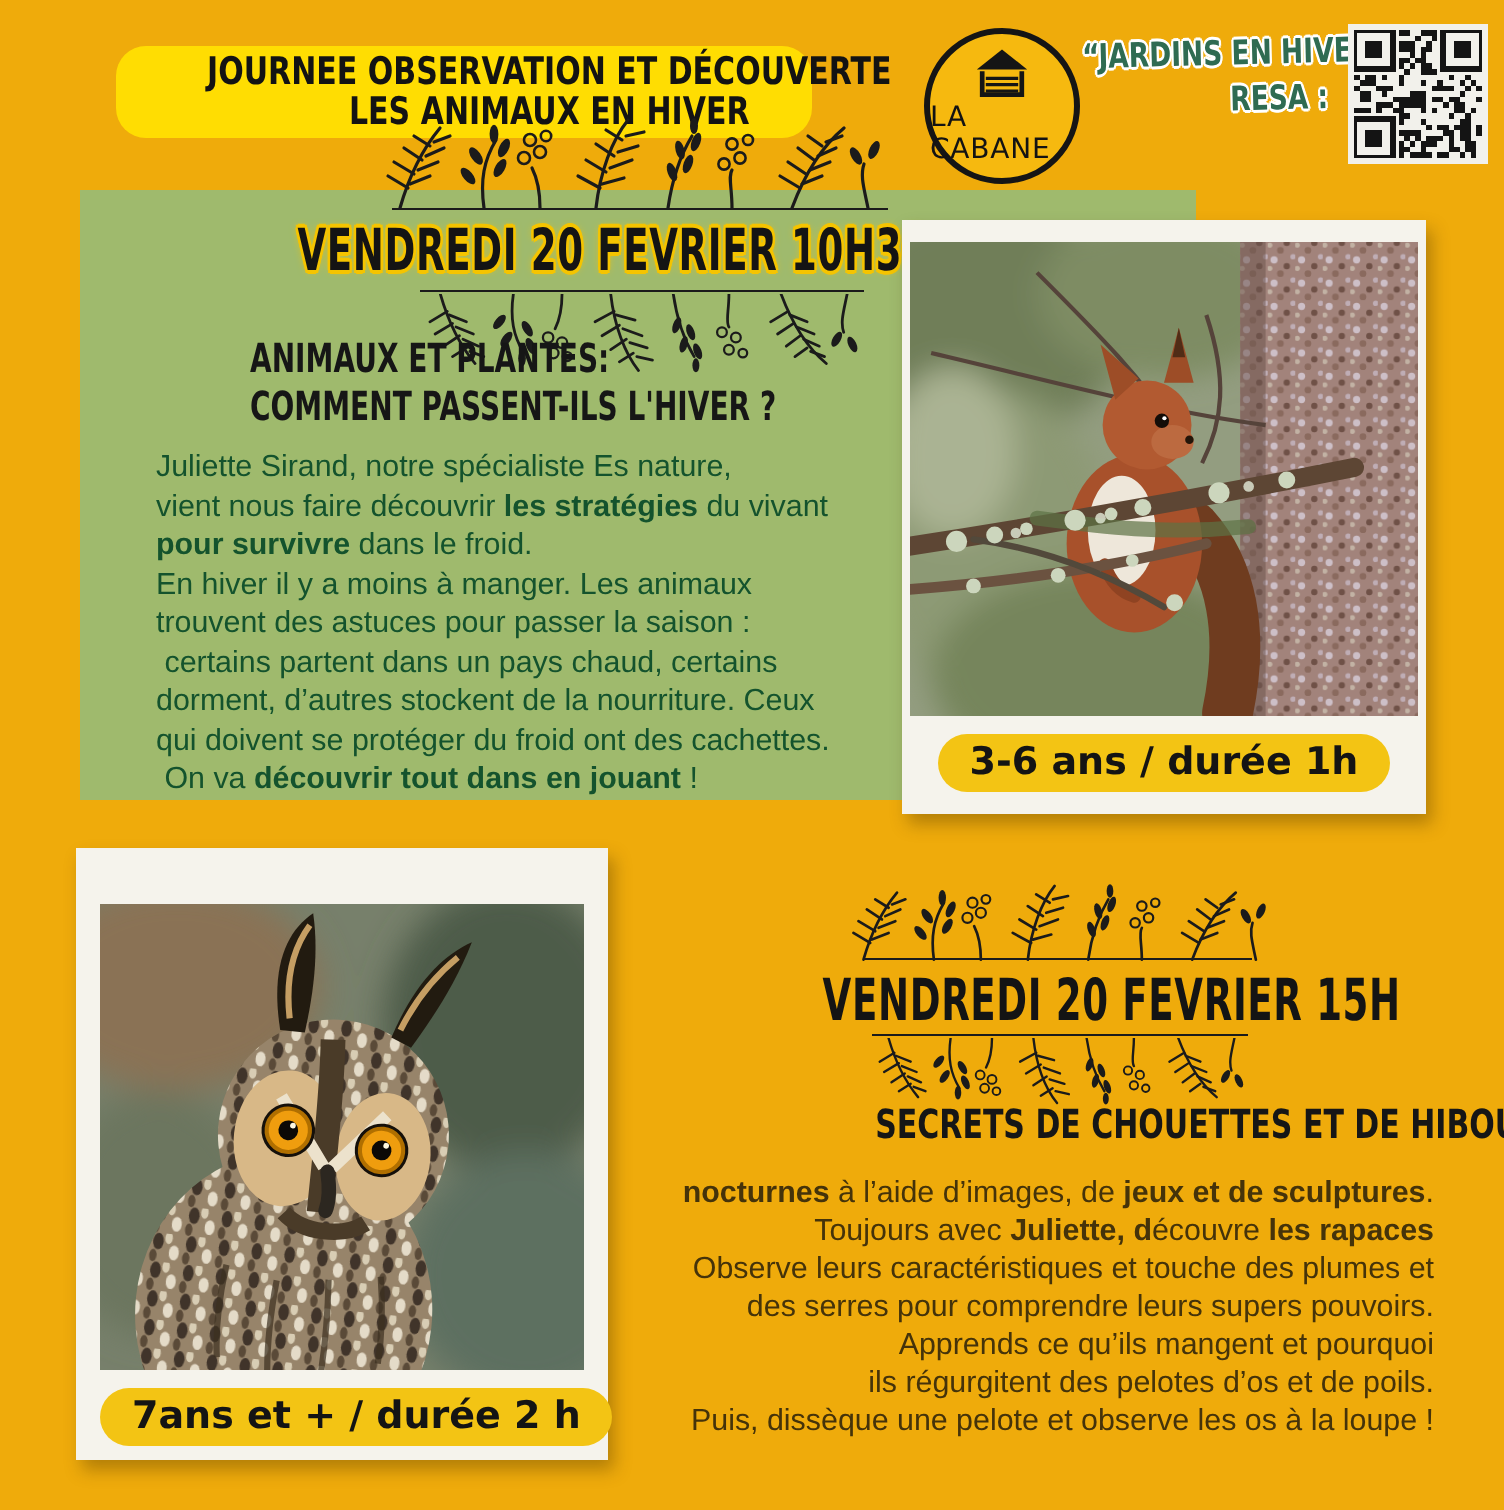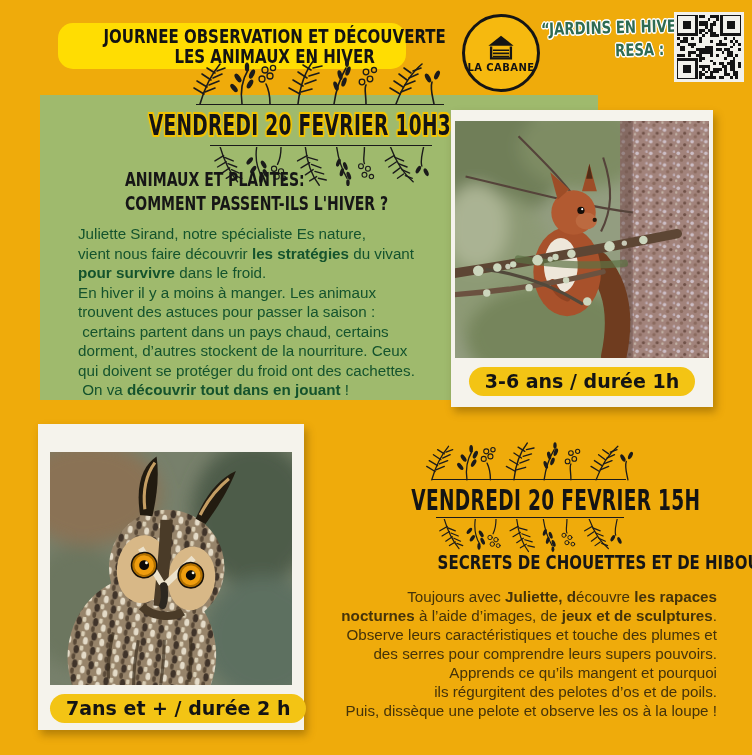--- a/index.html
+++ b/index.html
@@ -13,21 +13,21 @@
   .abs{position:absolute;}
 
   
   .title-badge{left:58px;top:23px;width:348px;height:46px;background:var(--banner,#FFDD02);
     border-radius:15px;display:flex;align-items:center;justify-content:flex-start;text-align:center;}
   .title-badge .squeeze-b{display:inline-block;transform:scaleX(.79);transform-origin:center;
     font-family:"DejaVu Sans",sans-serif;font-weight:bold;font-size:19px;line-height:20.5px;
     color:#131313;white-space:nowrap;}
   .logo{left:462px;top:14px;width:78px;height:78px;border-radius:50%;background:#F6B90F;
     border:3.5px solid #151515;display:flex;flex-direction:column;align-items:center;justify-content:center;gap:1px;}
-  .logo-label{font-family:"DejaVu Sans",sans-serif;font-weight:bold;font-size:10px;letter-spacing:.4px;color:#131313;}
+  .logo-label{font-family:"DejaVu Sans",sans-serif;font-weight:normal;font-size:14px;letter-spacing:.4px;color:#131313;}
   .tagline-block{left:498px;top:18px;width:176px;text-align:right;transform:rotate(-1.5deg);}
   .tagline{display:inline-block;font-family:"DejaVu Sans",sans-serif;font-weight:bold;font-size:17px;
     color:var(--tagline,#2F6B52);transform:scaleX(.78);transform-origin:right;white-space:nowrap;
     text-shadow:1.5px 0 0 #fff,-1.5px 0 0 #fff,0 1.5px 0 #fff,0 -1.5px 0 #fff,1px 1px 0 #fff,-1px 1px 0 #fff,1px -1px 0 #fff,-1px -1px 0 #fff;}
   .resa{margin-top:3px;padding-right:10px;}
   .qr-box{left:674px;top:12px;width:70px;height:70px;background:#F2F1EB;padding:3px;}
   .qr-box svg{display:block;width:100%;height:100%;fill:#141414;shape-rendering:crispEdges;}
 
   
   .green-panel{left:40px;top:95px;width:558px;height:305px;background:var(--green,#9FBA6D);}
@@ -428,22 +428,22 @@
   <div class="abs orn-line" style="left:436px;top:517px;width:188px"></div>
   <svg class="abs sprigs flip" style="left:432px;top:519px" width="196" height="34" viewBox="0 0 260 46">
       <use href="#sprigs"></use>
     </svg>
 
   <div class="abs subtitle subtitle-a" style="left:335px;top:550px;width:415px">
     <span class="squeeze-s">SECRETS DE CHOUETTES ET DE HIBOUX</span>
   </div>
 
   <div class="abs bodytext bodytext-a" style="left:300px;top:587px;width:417px">
+      <div class="tline"><b>nocturnes</b><span> à l’aide d’images, de </span><b>jeux et de sculptures</b><span>.</span></div>
       <div class="tline"><span>Toujours avec </span><b>Juliette, d</b><span>écouvre </span><b>les rapaces</b></div>
-      <div class="tline"><b>nocturnes</b><span> à l’aide d’images, de </span><b>jeux et de sculptures</b><span>.</span></div>
       <div class="tline"><span>Observe leurs caractéristiques et touche des plumes et</span></div>
       <div class="tline"><span>des serres pour comprendre leurs supers pouvoirs.</span></div>
       <div class="tline"><span>Apprends ce qu’ils mangent et pourquoi</span></div>
       <div class="tline"><span>ils régurgitent des pelotes d’os et de poils.</span></div>
       <div class="tline"><span>Puis, dissèque une pelote et observe les os à la loupe !</span></div>
     </div>
 
   <div class="abs polaroid polaroid-owl">
     <div class="photo">
       <svg viewBox="0 0 240 226" preserveAspectRatio="xMidYMid slice">

